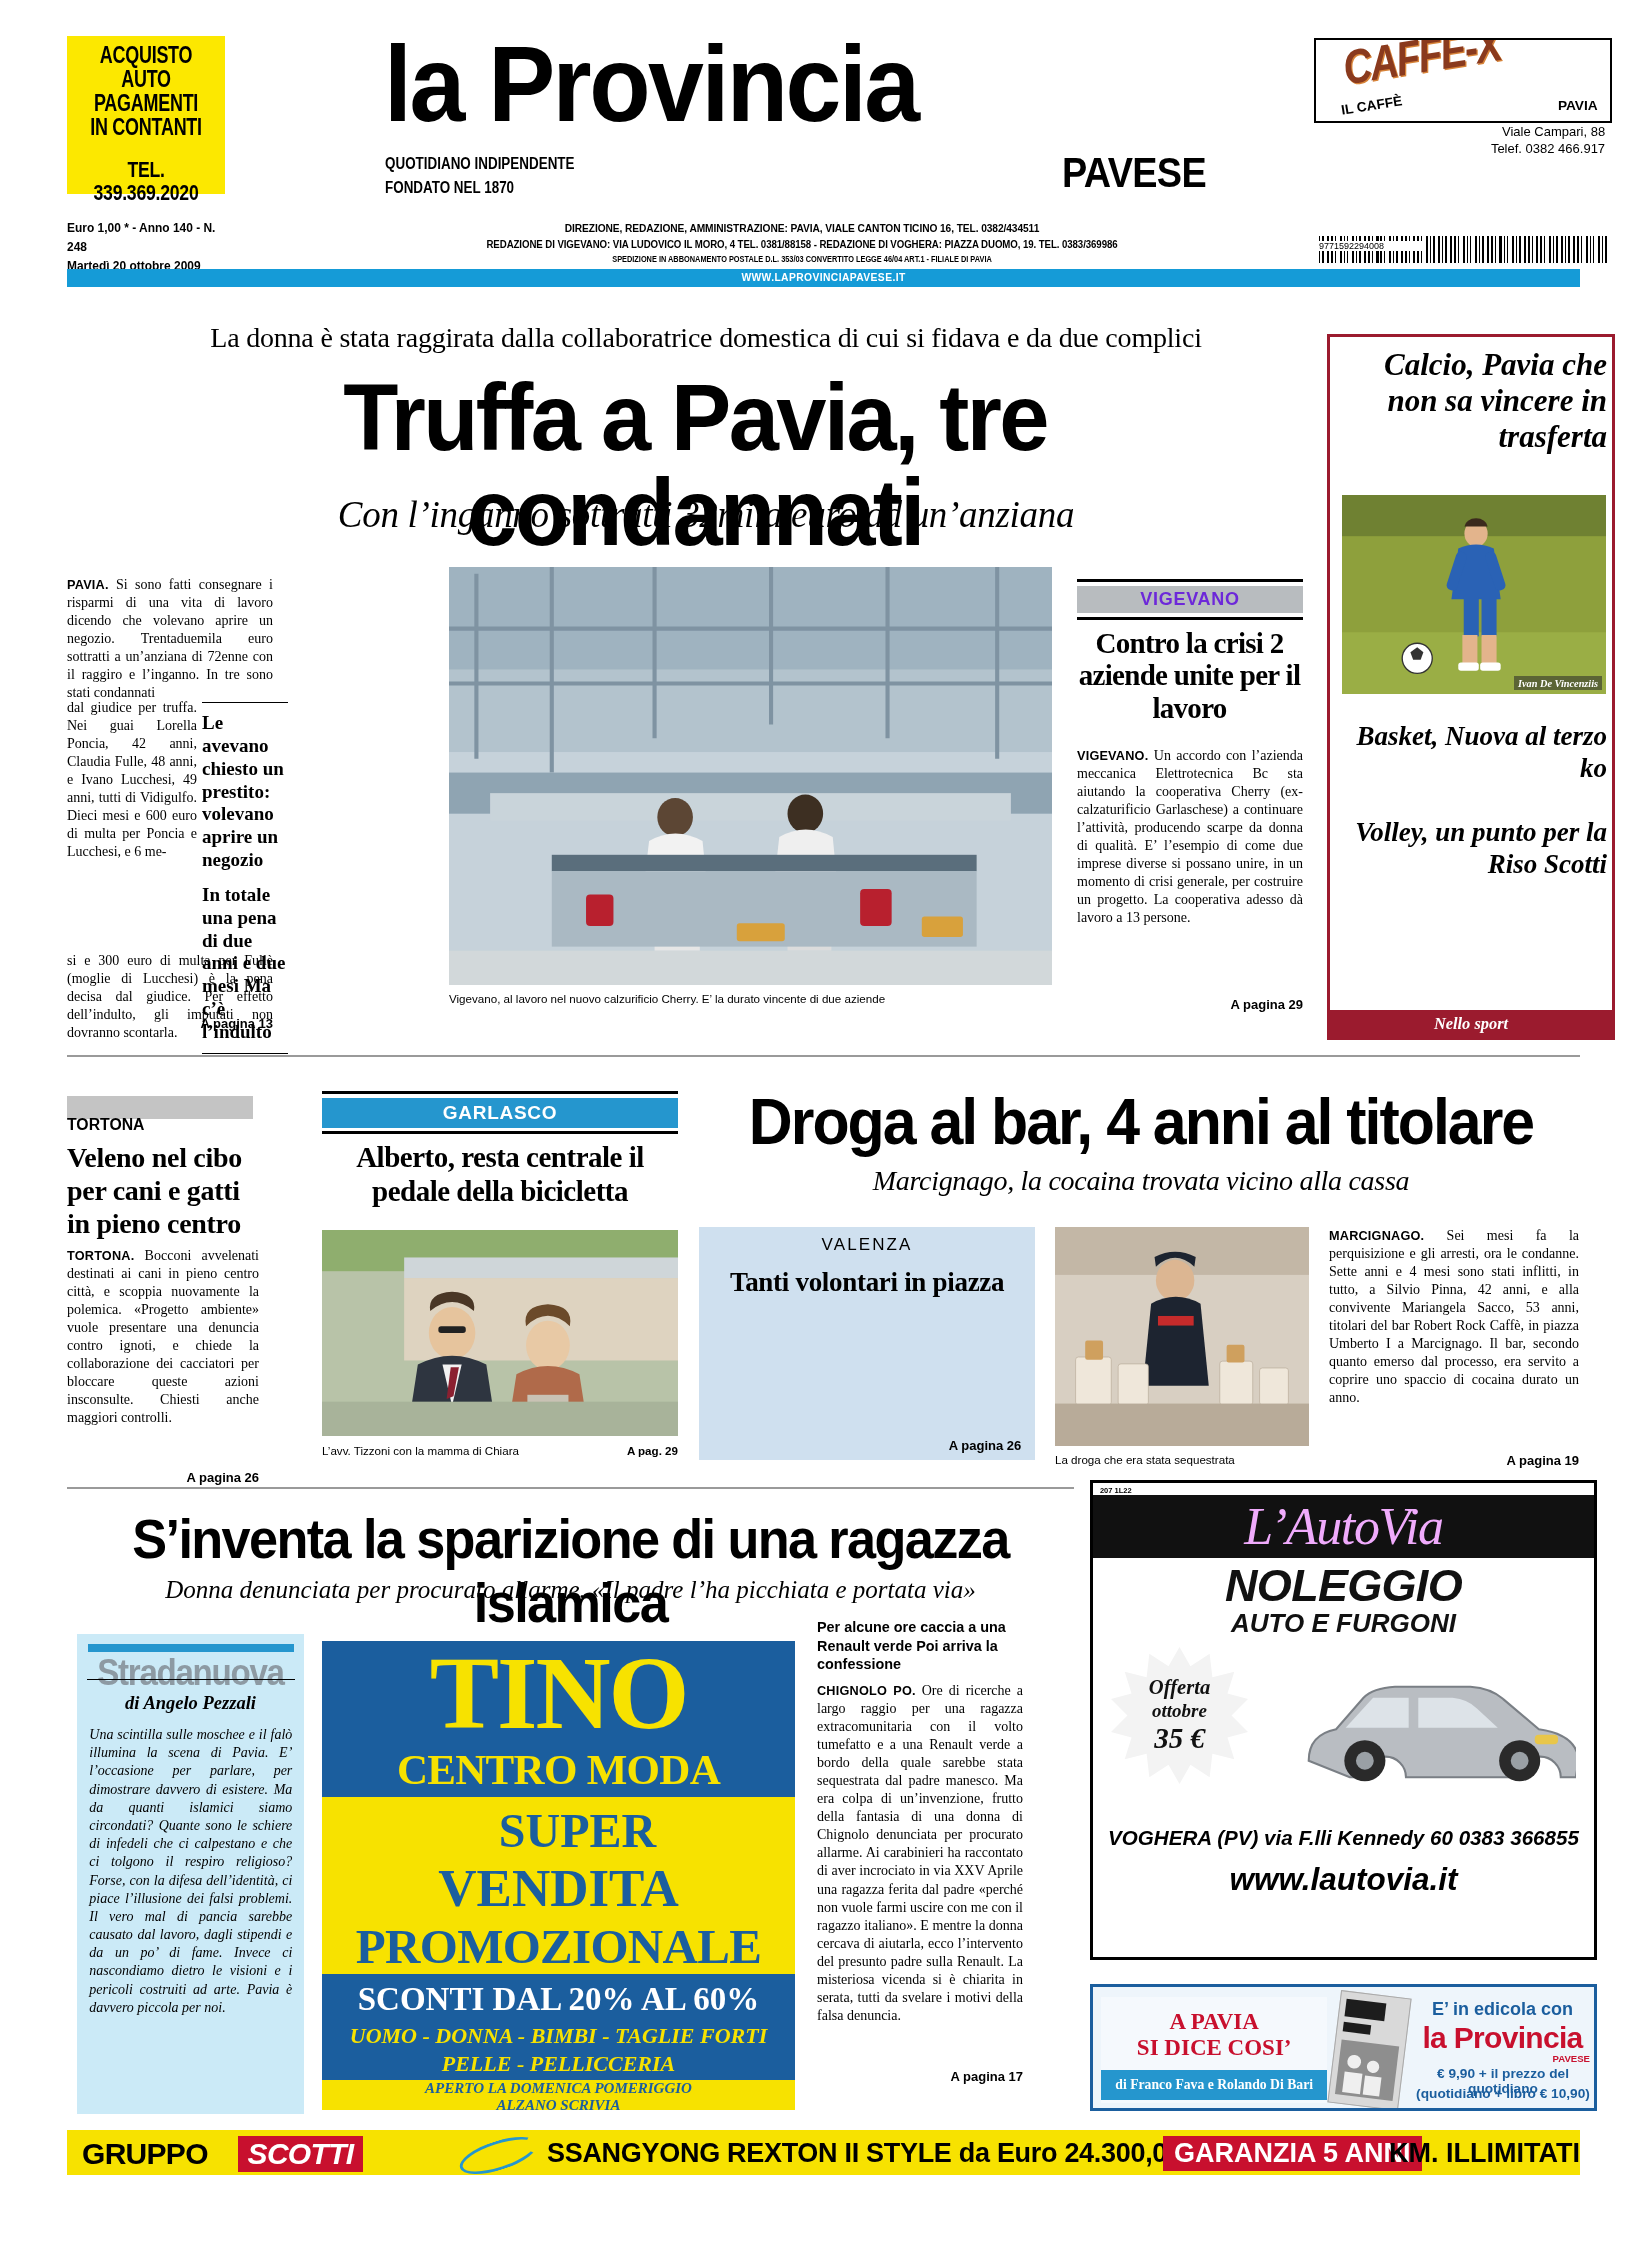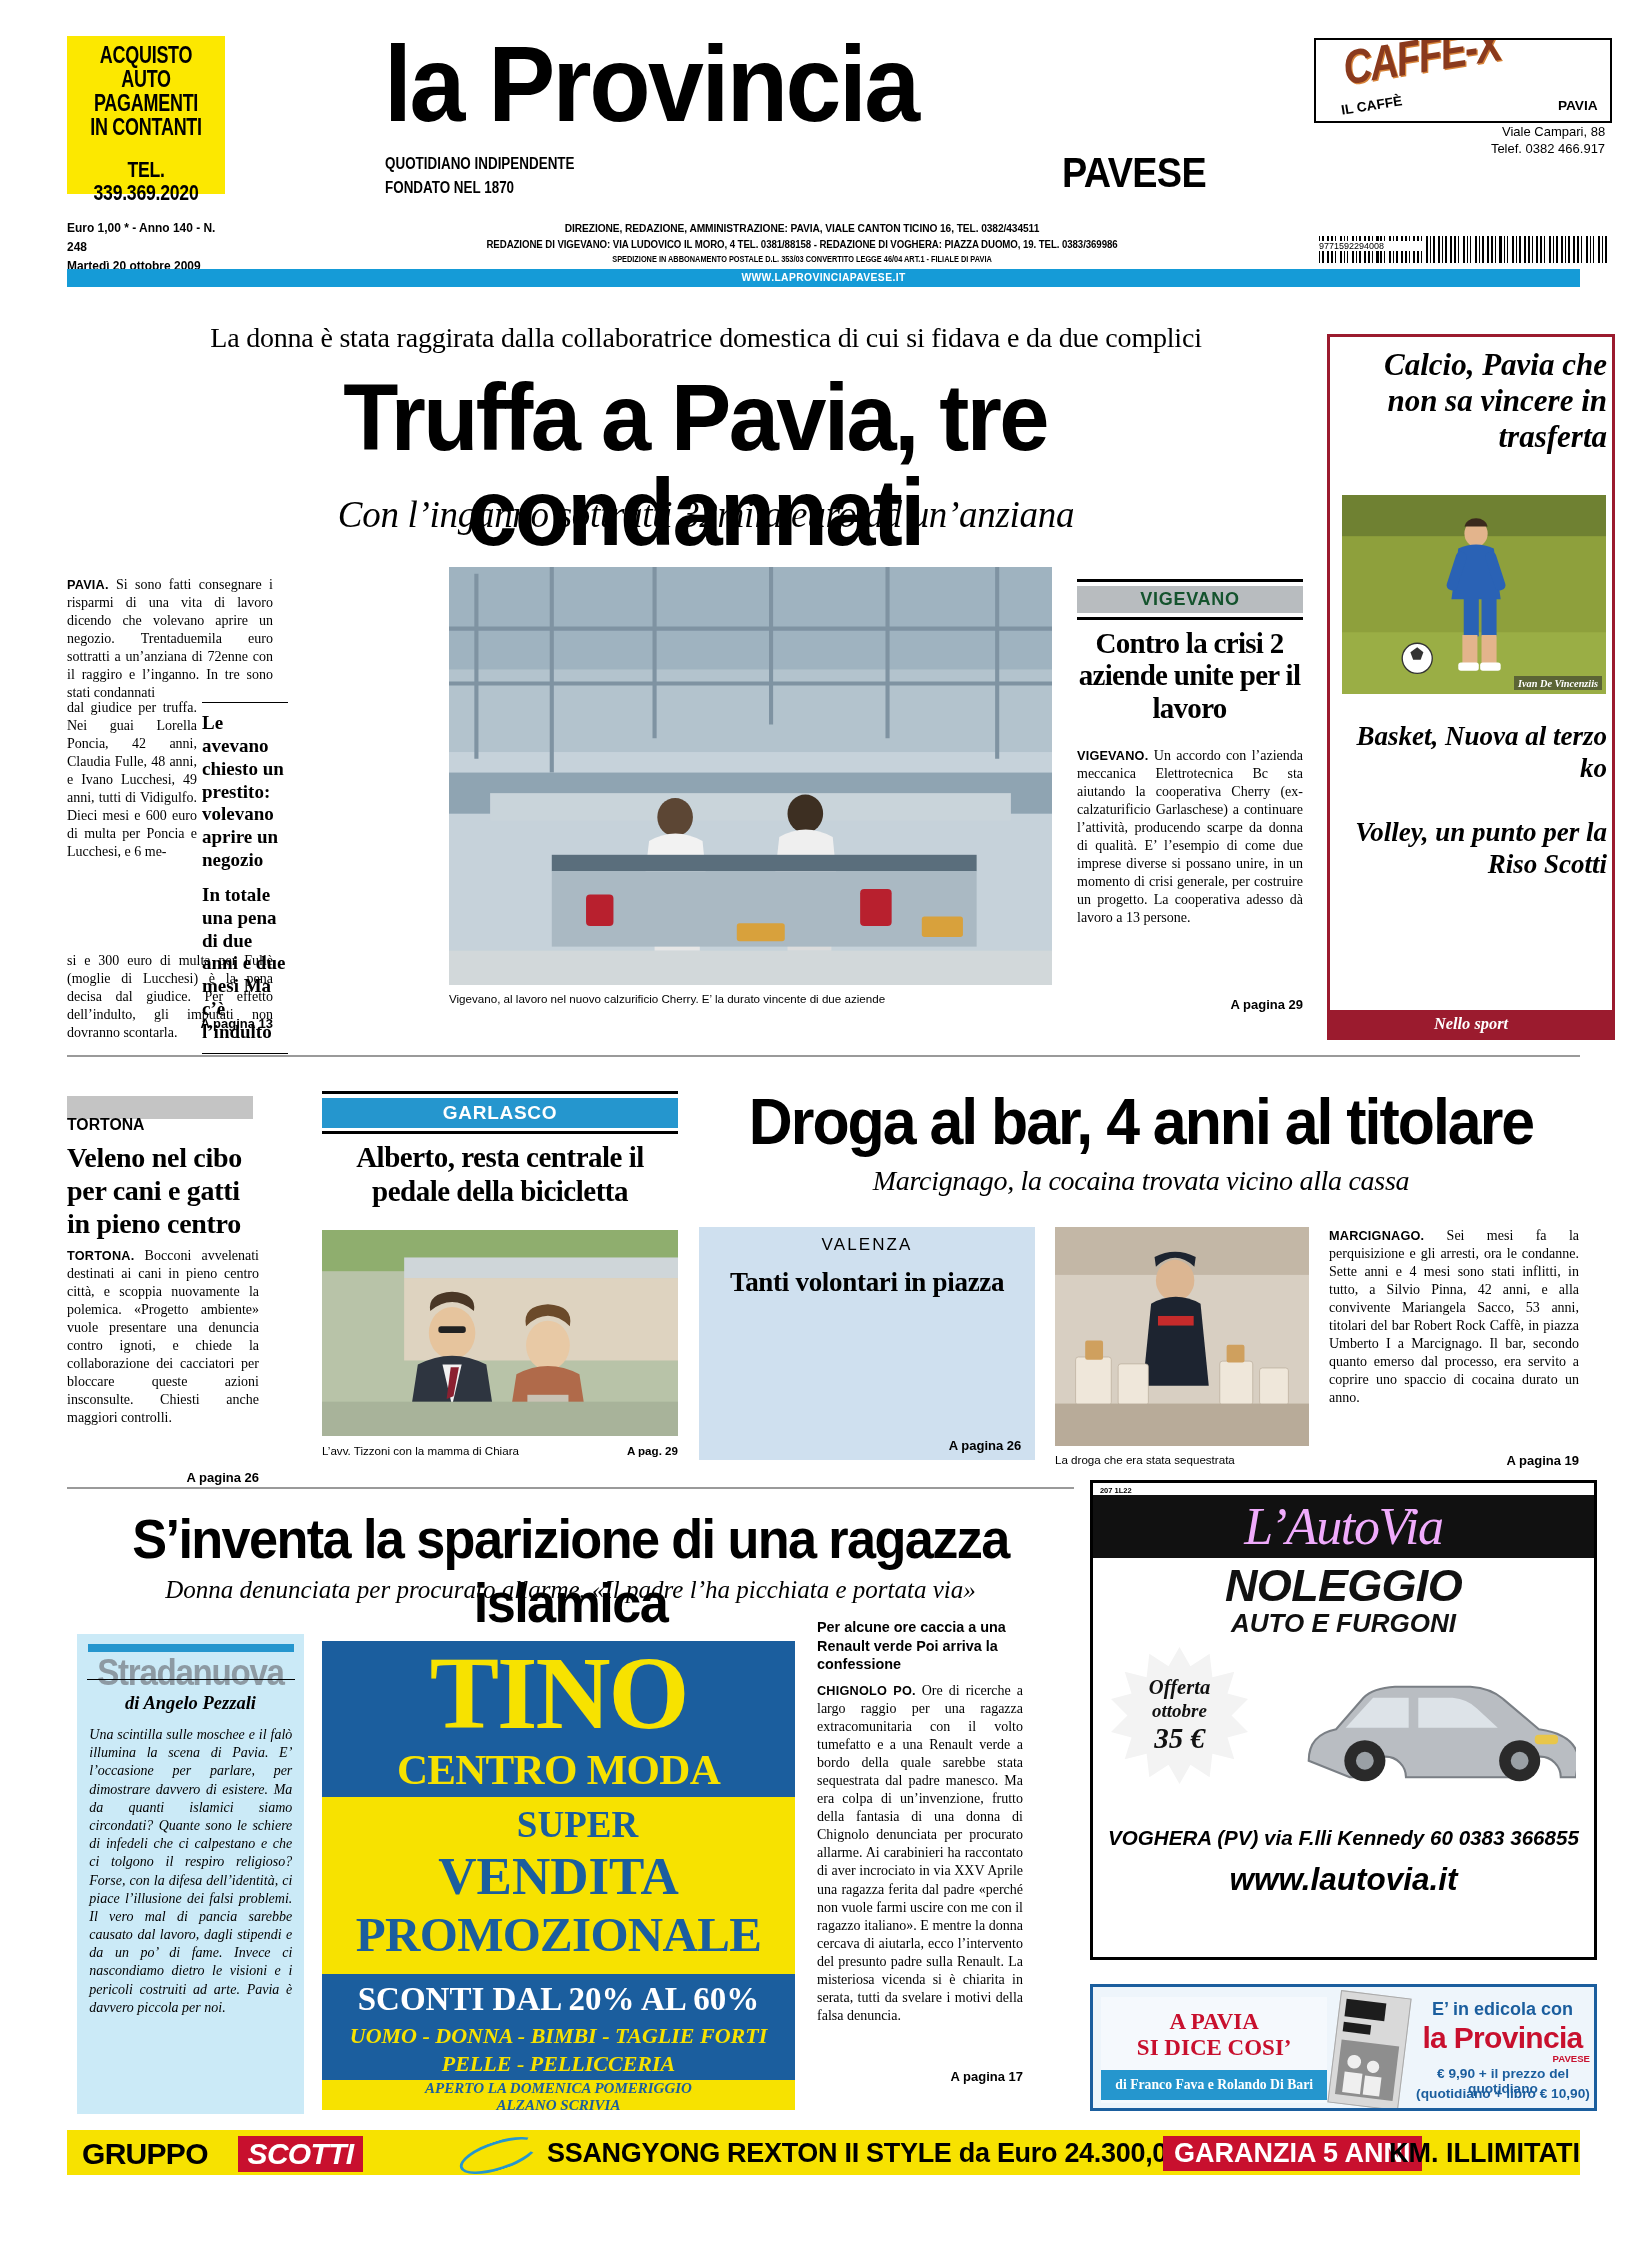--- a/index.html
+++ b/index.html
@@ -77,21 +77,21 @@
   .pq-rule{border-top:1.4px solid #000;margin:9.6px 0 9.6px 0;width:100%;}
 
   
   #lead-photo{left:449px;top:567px;width:603px;height:418px;background:#b9c6cf;overflow:hidden;}
   #lead-cap{left:449px;top:992px;width:603px;font-family:"Liberation Sans Narrow","Liberation Sans",sans-serif;
      font-size:11.6px;}
 
   
   #vig-rule-top{left:1077px;top:579px;width:226px;height:2.7px;background:#000;}
   #vig-tag{left:1077px;top:586px;width:226px;height:27px;background:#b8bcbf;}
-  #vig-tag span{display:block;text-align:center;line-height:27px;color:#14532d;
+  #vig-tag span{display:block;text-align:center;line-height:27px;color:#6d28d9;
      font-family:"Liberation Sans",sans-serif;font-weight:bold;font-size:18px;letter-spacing:0.7px;}
   #vig-rule-bot{left:1077px;top:617px;width:226px;height:2.7px;background:#000;}
   #vig-head{left:1069px;top:627px;width:241px;text-align:center;
      font-family:"Liberation Serif",serif;font-weight:bold;font-size:29px;line-height:1.12;letter-spacing:-0.7px;}
   #vig-body{left:1077px;top:747px;width:226px;}
   #vig-ref{left:1077px;top:997px;width:226px;text-align:right;
      font-family:"Liberation Sans Narrow","Liberation Sans",sans-serif;font-weight:bold;font-size:13px;}
 
   
   #sport-box{left:1327px;top:334px;width:288px;height:706px;border:3.4px solid #9b1b2e;background:#fff;}
@@ -172,21 +172,21 @@
      font-family:"Liberation Serif",serif;font-style:italic;font-size:14px;line-height:1.3;text-align:justify;}
 
   
   #tino{left:322px;top:1641px;width:473px;height:469px;background:#1B5E9E;overflow:hidden;}
   #tino-tino{position:absolute;left:0;top:4.1px;width:100%;text-align:center;color:#F7E200;
      font-family:"Liberation Serif",serif;font-weight:bold;font-size:104px;line-height:.92;letter-spacing:-2.1px;}
   #tino-centro{position:absolute;left:0;top:104px;width:100%;text-align:center;color:#F7E200;
      font-family:"Liberation Serif",serif;font-weight:bold;font-size:43px;letter-spacing:-0.7px;}
   #tino-yellow{position:absolute;left:0;top:156px;width:100%;height:177px;background:#F7E200;}
   #tino-yellow div{text-align:center;color:#1B5E9E;font-family:"Liberation Serif",serif;font-weight:bold;}
-  #tino-super{font-size:37px;padding-top:5.5px;padding-left:38px;}
+  #tino-super{font-size:48px;padding-top:5.5px;padding-left:38px;}
   #tino-vendita{font-size:53px;}
   #tino-promo{font-size:49px;letter-spacing:-0.7px;}
   #tino-sconti{position:absolute;left:0;top:340px;width:100%;text-align:center;color:#fff;
      font-family:"Liberation Serif",serif;font-weight:bold;font-size:33px;}
   #tino-cat1{position:absolute;left:0;top:382px;width:100%;text-align:center;color:#F7E200;
      font-family:"Liberation Serif",serif;font-weight:bold;font-style:italic;font-size:22px;}
   #tino-cat2{position:absolute;left:0;top:410px;width:100%;text-align:center;color:#F7E200;
      font-family:"Liberation Serif",serif;font-weight:bold;font-style:italic;font-size:22px;}
   #tino-aperto{position:absolute;left:0;top:439px;width:100%;height:31px;background:#F7E200;}
   #tino-aperto div{text-align:center;color:#1B5E9E;font-family:"Liberation Serif",serif;

